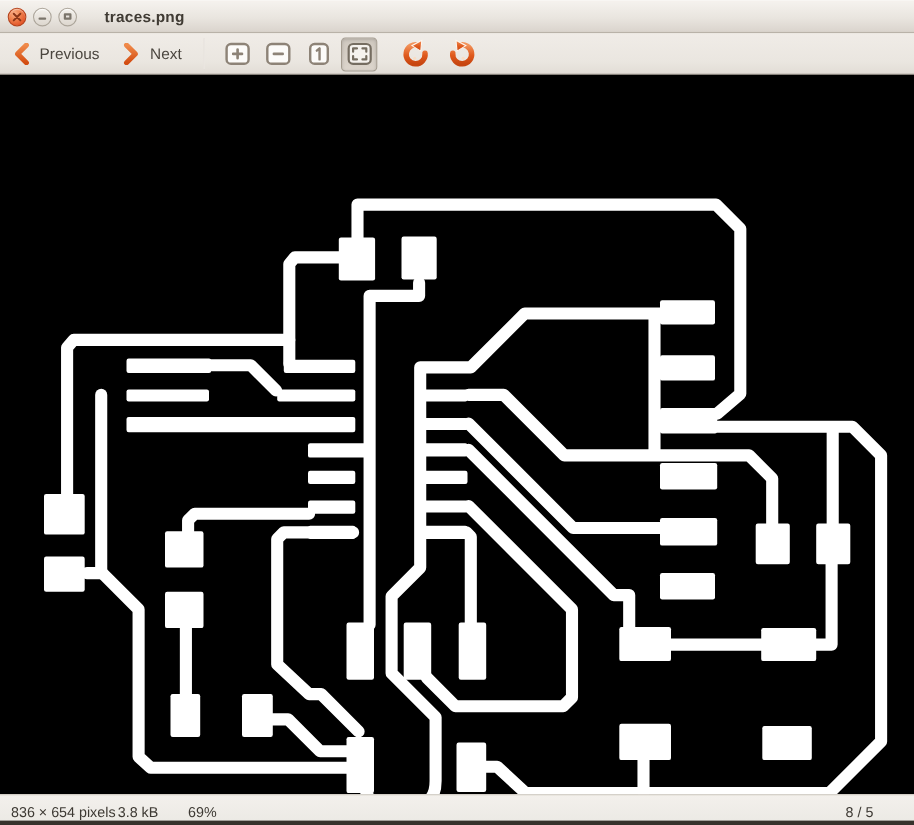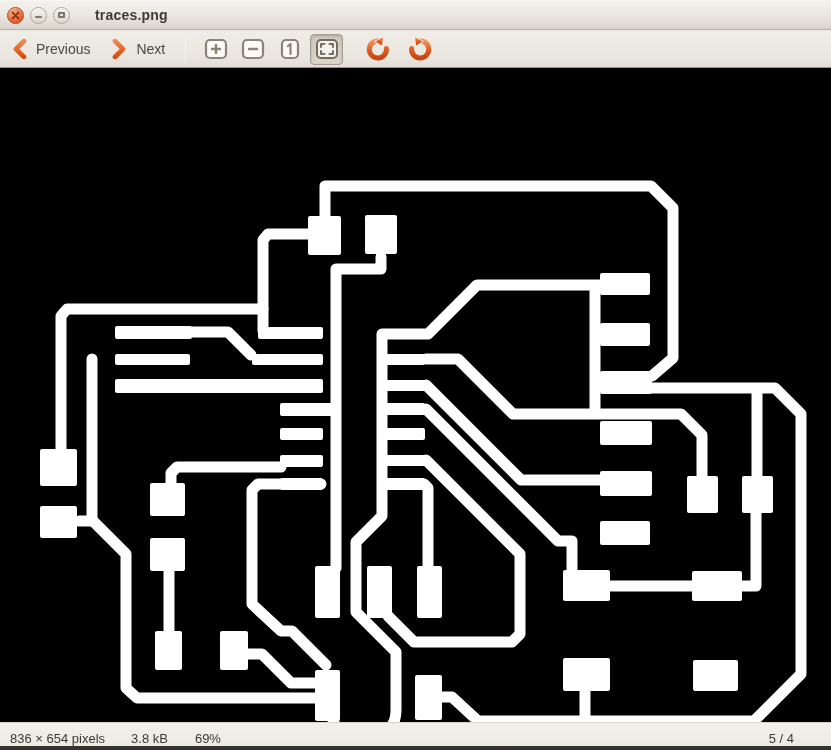--- a/index.html
+++ b/index.html
@@ -80,21 +80,21 @@
   
   #statusbar {
     position: absolute; top: 722px; left: 0; right: 0; height: 24px;
     background: linear-gradient(#f3f0ec, #eceae5);
     border-top: 1px solid #d8d3cb;
     display: flex; align-items: flex-end;
     font-size: 13px; color: #3d3933;
   }
   #status-left { margin-left: 10px; display: flex; align-items: center; }
   #status-dimensions { }
-  #status-filesize { margin-left: 26px; }
+  #status-filesize { margin-left: 2px; }
   #status-zoom { margin-left: 27px; }
   #status-position { margin-left: auto; margin-right: 37px; }
   #bottom-strip {
     position: absolute; top: 746px; left: 0; right: 0; height: 4px;
     background: #36322c;
   }
 </style>
 </head>
 <body>
 
@@ -254,17 +254,17 @@
         <rect x="693" y="592" width="45" height="31" rx="2" fill="#ffffff"></rect>
       </svg>
   </div>
 
   <div id="statusbar">
     <div id="status-left">
       <span id="status-dimensions">836 × 654 pixels</span>
       <span id="status-filesize">3.8 kB</span>
       <span id="status-zoom">69%</span>
     </div>
-    <span id="status-position">5 / 4</span>
+    <span id="status-position">8 / 5</span>
   </div>
   <div id="bottom-strip"></div>
 
 </div>
 
 </body></html>

